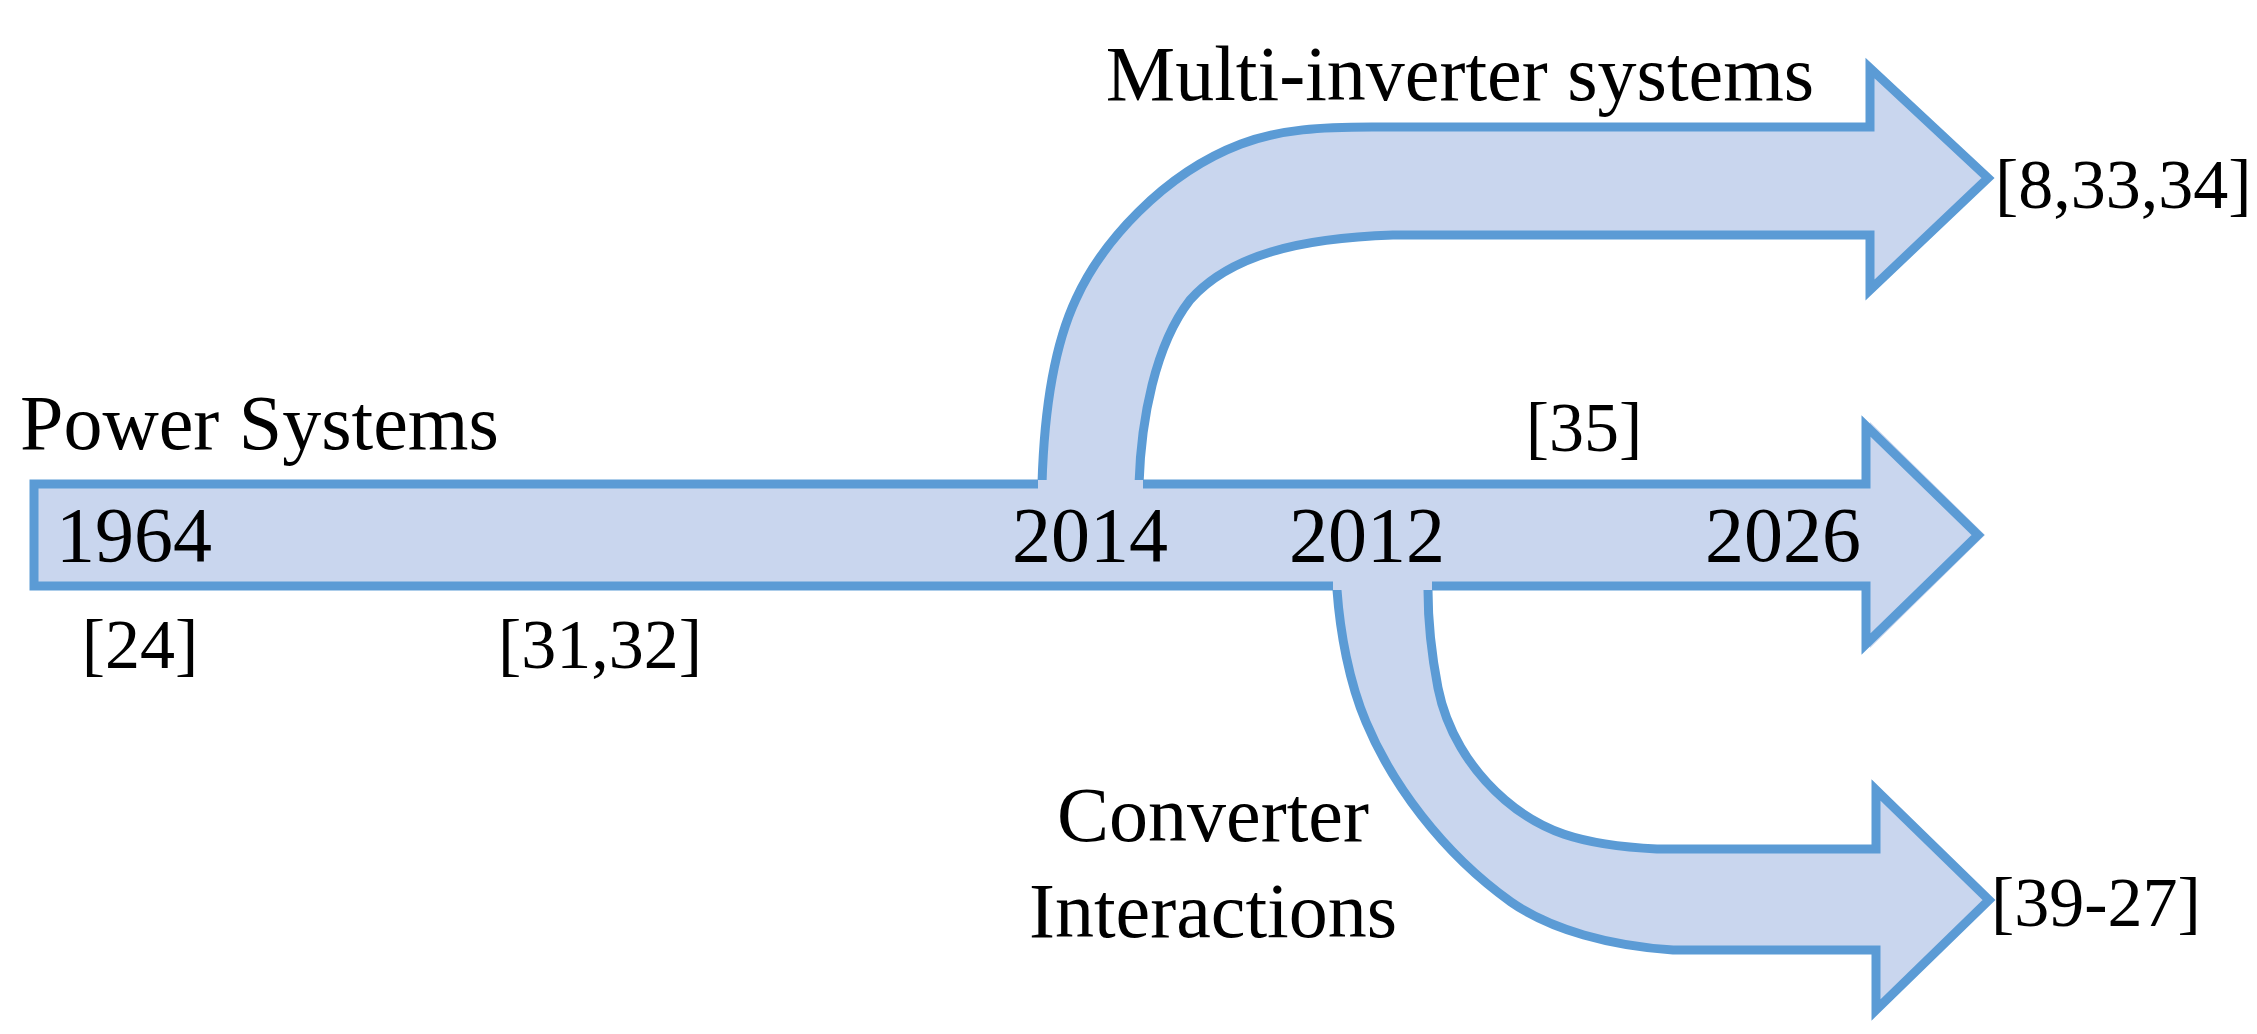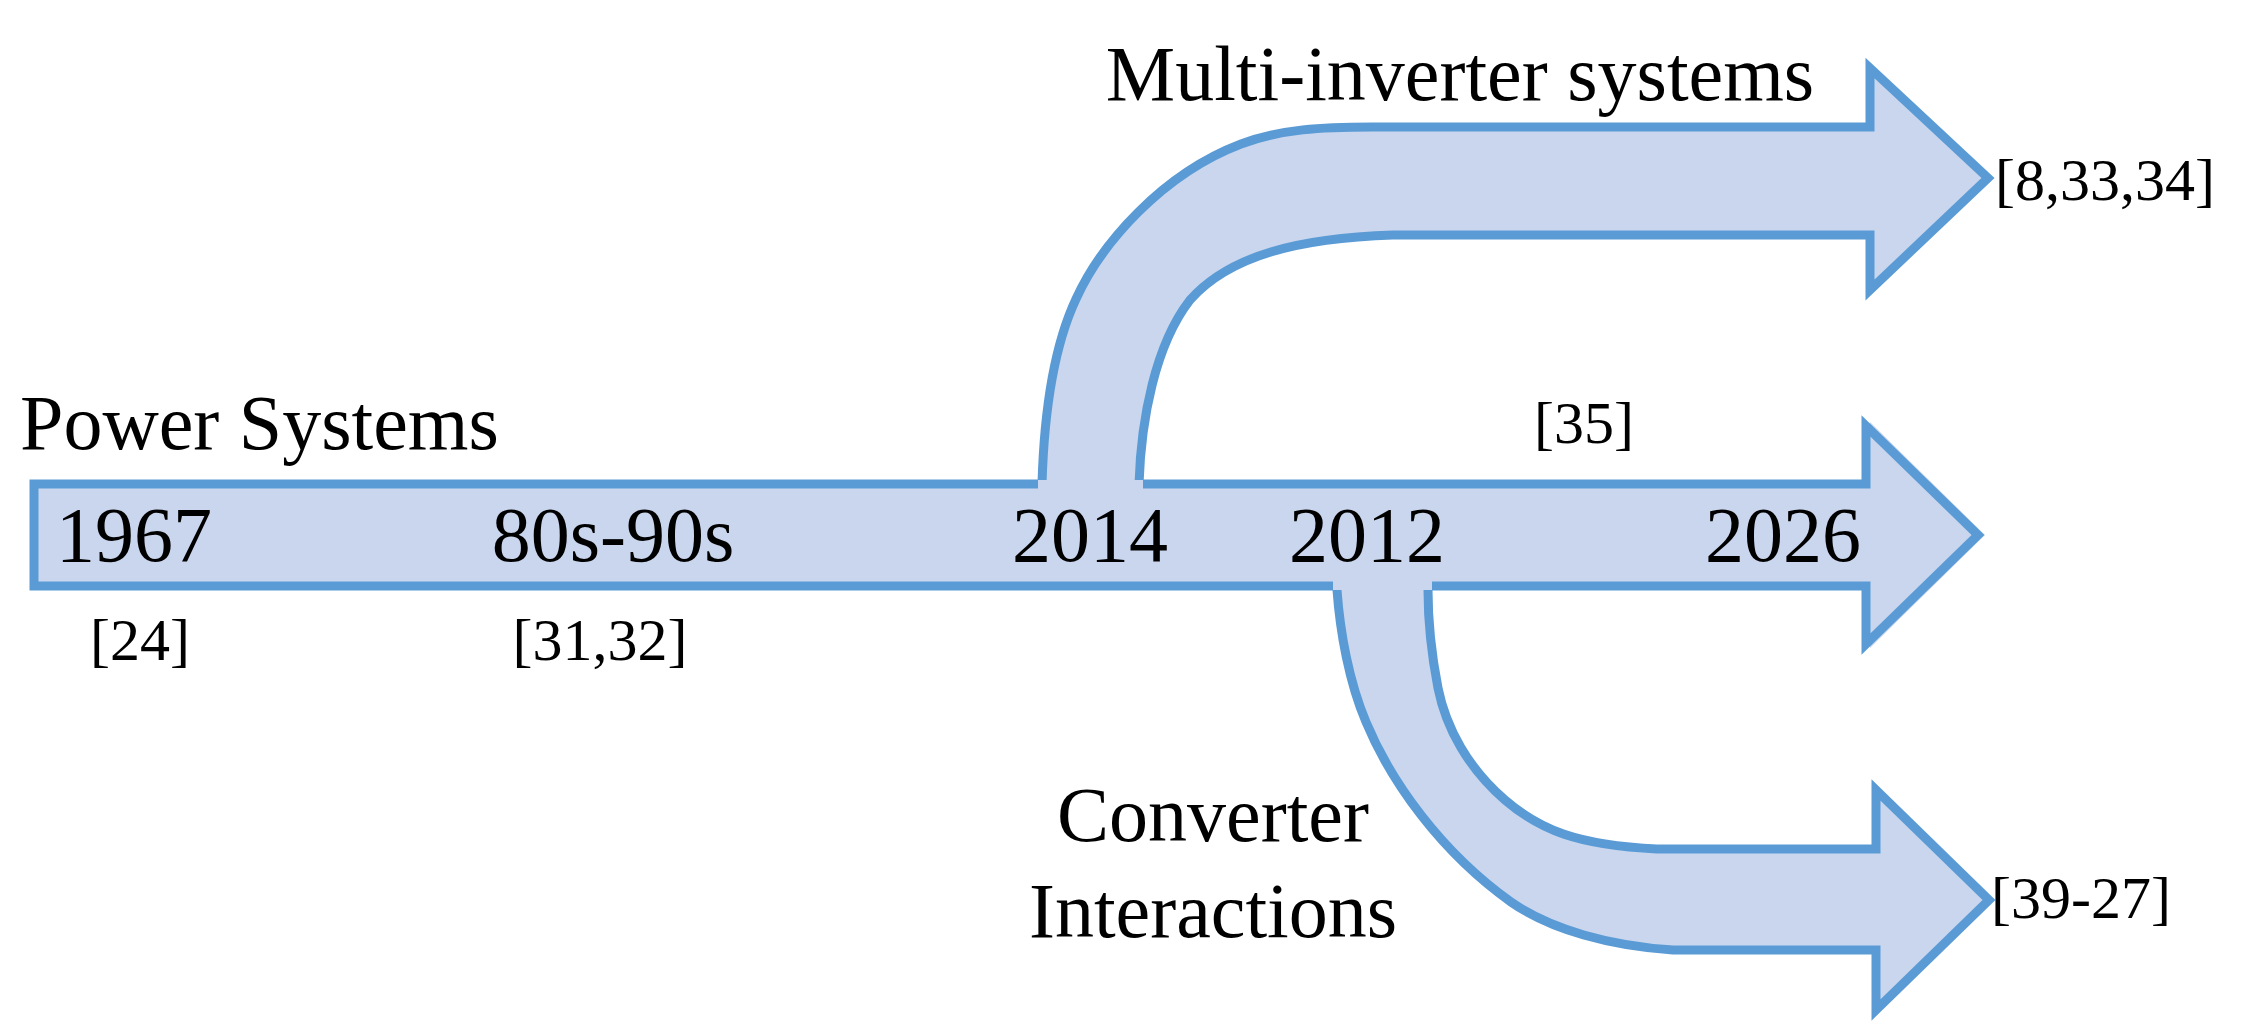--- a/index.html
+++ b/index.html
@@ -10,21 +10,21 @@
     overflow:hidden;
   }
   .stage svg{position:absolute;left:0;top:0;}
   .lbl{
     position:absolute;
     white-space:nowrap;
     line-height:1;
     color:inherit;
   }
   .big{font-size:78px;}
-  .ref{font-size:60px;}
+  .ref{font-size:70px;}
   .ctr{transform:translateX(-50%);}
 </style>
 </head>
 <body style="background: rgb(255, 255, 255); color: rgb(0, 0, 0);">
 
 <div class="stage">
 
   <svg width="2257" height="1034" viewBox="0 0 2257 1034">
 
     <path stroke-width="9" stroke-linejoin="miter" stroke-linecap="butt" d="M1042,532 L1042,484
@@ -52,22 +52,21 @@
 
     <path fill="none" stroke-width="9" stroke-linejoin="miter" stroke-linecap="butt" d="M1143,484 L1866,484 L1866,426 L1978,535 L1866,644 L1866,586 L1432,586
              M1038,484 L34,484 L34,586 L1333,586" stroke="#5B9BD5"></path>
   </svg>
 
   <div class="lbl big" style="left:20px;top:384px">Power Systems</div>
   <div class="lbl big ctr" style="left:1460px;top:35px">Multi-inverter systems</div>
   <div class="lbl big ctr" style="left:1213px;top:776px">Converter</div>
   <div class="lbl big ctr" style="left:1213px;top:872px">Interactions</div>
 
-  <div class="lbl big ctr" style="left:134px;top:496px">1967</div>
-  <div class="lbl big ctr" style="left:613px;top:496px">80s-90s</div>
+  <div class="lbl big ctr" style="left:134px;top:496px">1964</div>
   <div class="lbl big ctr" style="left:1090px;top:496px">2014</div>
   <div class="lbl big ctr" style="left:1367px;top:496px">2012</div>
   <div class="lbl big ctr" style="left:1783px;top:496px">2026</div>
 
   <div class="lbl ref ctr" style="left:140px;top:610px">[24]</div>
   <div class="lbl ref ctr" style="left:600px;top:610px">[31,32]</div>
   <div class="lbl ref ctr" style="left:1584px;top:393px">[35]</div>
   <div class="lbl ref" style="left:1995px;top:150px">[8,33,34]</div>
   <div class="lbl ref" style="left:1991px;top:868px">[39-27]</div>
 

